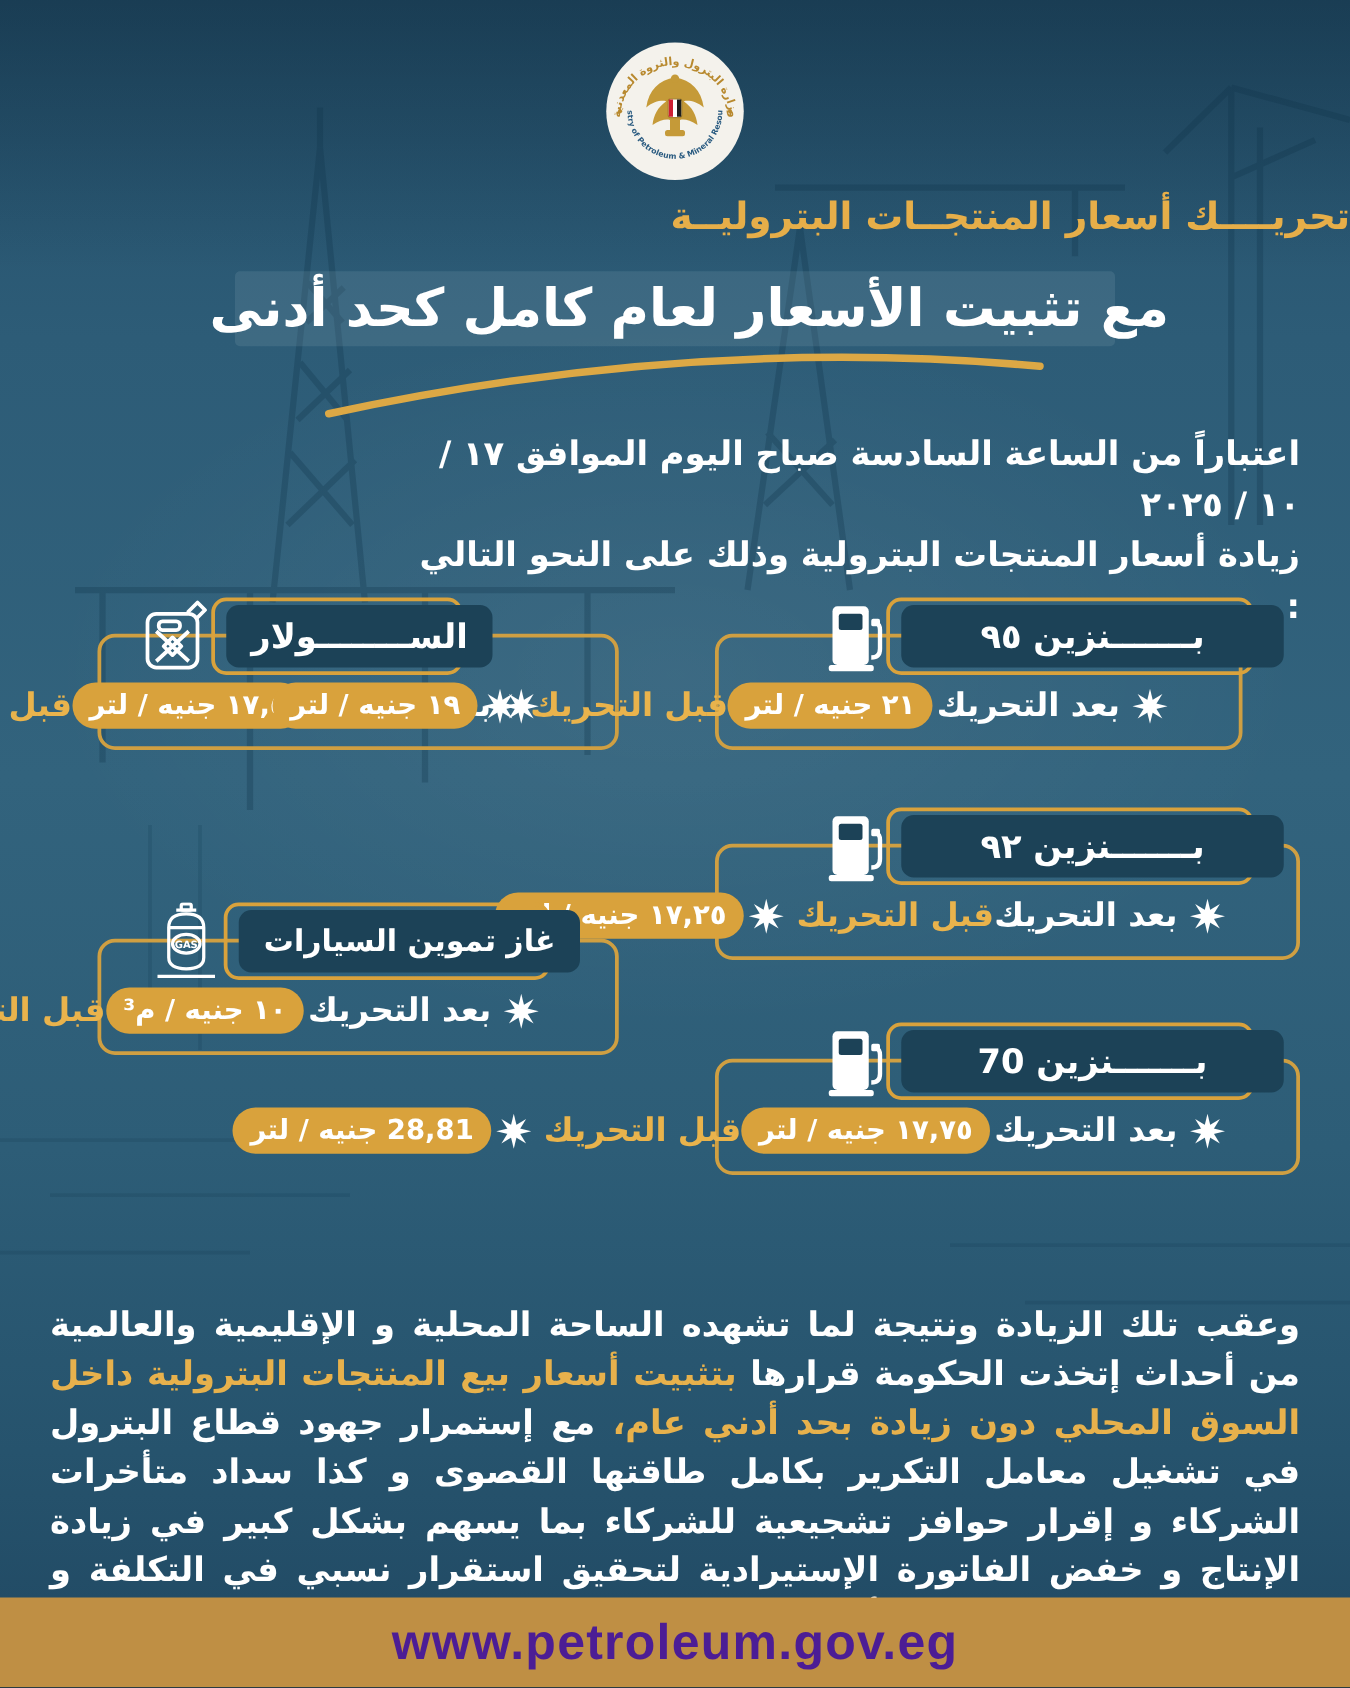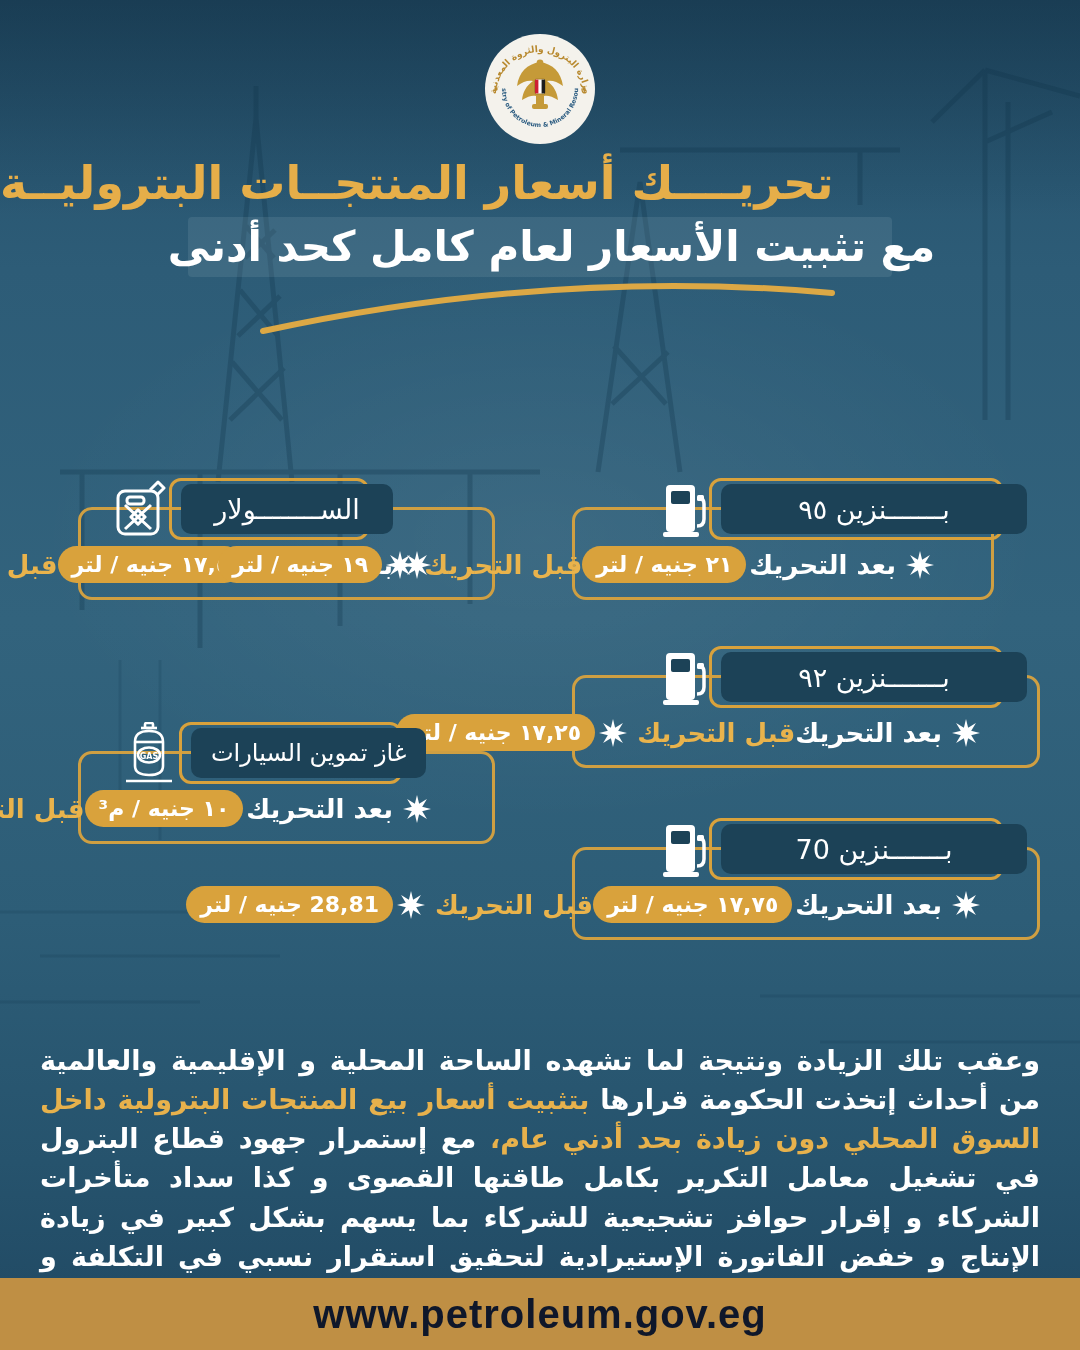--- a/index.html
+++ b/index.html
@@ -10,22 +10,22 @@
     background:
       linear-gradient(180deg, rgba(9,30,46,.38) 0%, rgba(9,30,46,0) 16%),
       radial-gradient(820px 460px at 50% 40%, rgba(255,255,255,.055), rgba(255,255,255,0) 62%),
       linear-gradient(180deg,#24506b 0%,#2d5c77 20%,#32637d 46%,#2d5d77 68%,#26536d 86%,#204862 100%);
     color:#fff;
   }
   .bg-art{position:absolute; inset:0;}
   
   .logo{position:absolute; left:483px; top:32px; width:114px; height:114px;}
   
-  .title1{position:absolute; left:0; right:0; top:156px; text-align:left;
-    font-size:46px; font-weight:700; color:#e6ae49; letter-spacing:0;}
+  .title1{position:absolute; left:0; right:0; top:156px; text-align:right;
+    font-size:30px; font-weight:700; color:#e6ae49; letter-spacing:0;padding-left:46px;}
   .title2-band{position:absolute; left:188px; top:217px; width:704px; height:60px;
     background:rgba(220,232,240,.10); border-radius:4px;}
   .title2{position:absolute; left:0; right:0; top:222px; text-align:center;
     font-size:42px; font-weight:700; color:#ffffff;margin-left:23px;}
   .swoosh{position:absolute; left:255px; top:276px; width:585px; height:62px;}
   
   .intro{position:absolute; right:40px; top:344px; width:715px;
     font-size:27px; font-weight:700; color:#fff; line-height:1.5; text-align:right;}
   
   .card{position:absolute; border:3px solid #cf9f42; border-radius:14px; box-sizing:border-box;}
@@ -35,21 +35,21 @@
   .card-gas  {left:78px;  top:751px; width:417px; height:93px;}
   .card-80   {left:572px; top:847px; width:468px; height:93px;}
   .card-header{position:absolute; top:-31px; height:60px; display:flex; align-items:center; gap:14px; z-index:2;}
   .card-solar .card-header{left:34px;}
   .card-gas   .card-header{left:40px;}
   .card-r     .card-header{left:86px;}
   .hl-wrap{position:relative; display:inline-block;}
   .bracket{position:absolute; top:-6px; bottom:-6px; left:-12px; right:24px;
     border:3px solid #d9a23c; border-radius:12px; z-index:0;}
   .header-label{position:relative; z-index:1; display:flex; align-items:center; justify-content:center;
-    background:#1c4257; border-radius:10px; height:50px; color:#fff; font-weight:400;
+    background:#1c4257; border-radius:10px; height:50px; color:#fff; font-weight:700;
     font-size:27px; padding:0 20px; box-sizing:border-box; white-space:nowrap;}
   .card-solar .header-label{min-width:212px;}
   .card-gas   .header-label{min-width:216px; font-size:24px;}
   .card-r     .header-label{min-width:306px;}
   .hicon{flex:0 0 auto; display:block;}
   .cols{position:absolute; top:36px; display:flex; justify-content:space-between; z-index:1;}
   .card-l .cols{left:8px;  right:60px;}
   .card-r .cols{left:46px; right:56px;}
   .col{display:flex; flex-direction:row; align-items:center; gap:3px;}
   .lbl{display:flex; align-items:center; gap:9px; font-size:26px; font-weight:700;
@@ -61,21 +61,21 @@
     text-align:right; box-sizing:border-box;}
   
   .paragraph{position:absolute; right:40px; top:1014px; width:1000px;
     font-size:27px; font-weight:700; line-height:1.45; color:#fff;
     text-align:justify; direction:rtl;}
   .paragraph .gold{color:#e7b14c;}
   
   .footer{position:absolute; left:0; right:0; top:1278px; height:72px;
     background:#bf8f44; display:flex; align-items:center; justify-content:center;}
   .footer .url{font-family:"Liberation Sans", sans-serif; font-size:40px; font-weight:700;
-    color:#0f172a; letter-spacing:1px; direction:ltr;}
+    color:#4c1d95; letter-spacing:1px; direction:ltr;}
 </style>
 </head>
 <body>
 
 <div class="poster">
 
   <svg class="bg-art" width="1080" height="1350" viewBox="0 0 1080 1350">
     <g stroke="#0f3349" stroke-width="5" fill="none" opacity="0.28">
       <path d="M218 482 L256 118 L292 482"></path>
       <path d="M256 118 L256 86"></path>
@@ -118,20 +118,24 @@
     </g>
   </svg>
 
   <div class="title1">تحريــــك أسعار المنتجــات البتروليــة</div>
   <div class="title2-band"></div>
   <div class="title2">مع تثبيت الأسعار لعام كامل كحد أدنى</div>
   <svg class="swoosh" viewBox="0 0 585 62">
     <path d="M8 55 Q 300 -8 577 17" stroke="#dcA845" stroke-width="6" fill="none" stroke-linecap="round"></path>
   </svg>
 
+  <div class="intro">
+    <div>اعتباراً من الساعة السادسة صباح اليوم الموافق ١٧ / ١٠ / ٢٠٢٥</div>
+    <div>زيادة أسعار المنتجات البترولية وذلك على النحو التالي :</div>
+  </div>
 
   <div class="card card-l card-solar">
     <div class="card-header">
       <span class="hl-wrap">
         <span class="bracket"></span>
         <span class="header-label">الســــــــولار</span>
       </span>
       <svg class="hicon" width="52" height="58" viewBox="0 0 52 58">
         <g stroke="#fff" stroke-width="3" fill="none" stroke-linejoin="round">
           <rect x="3" y="11" width="40" height="43" rx="7"></rect>

